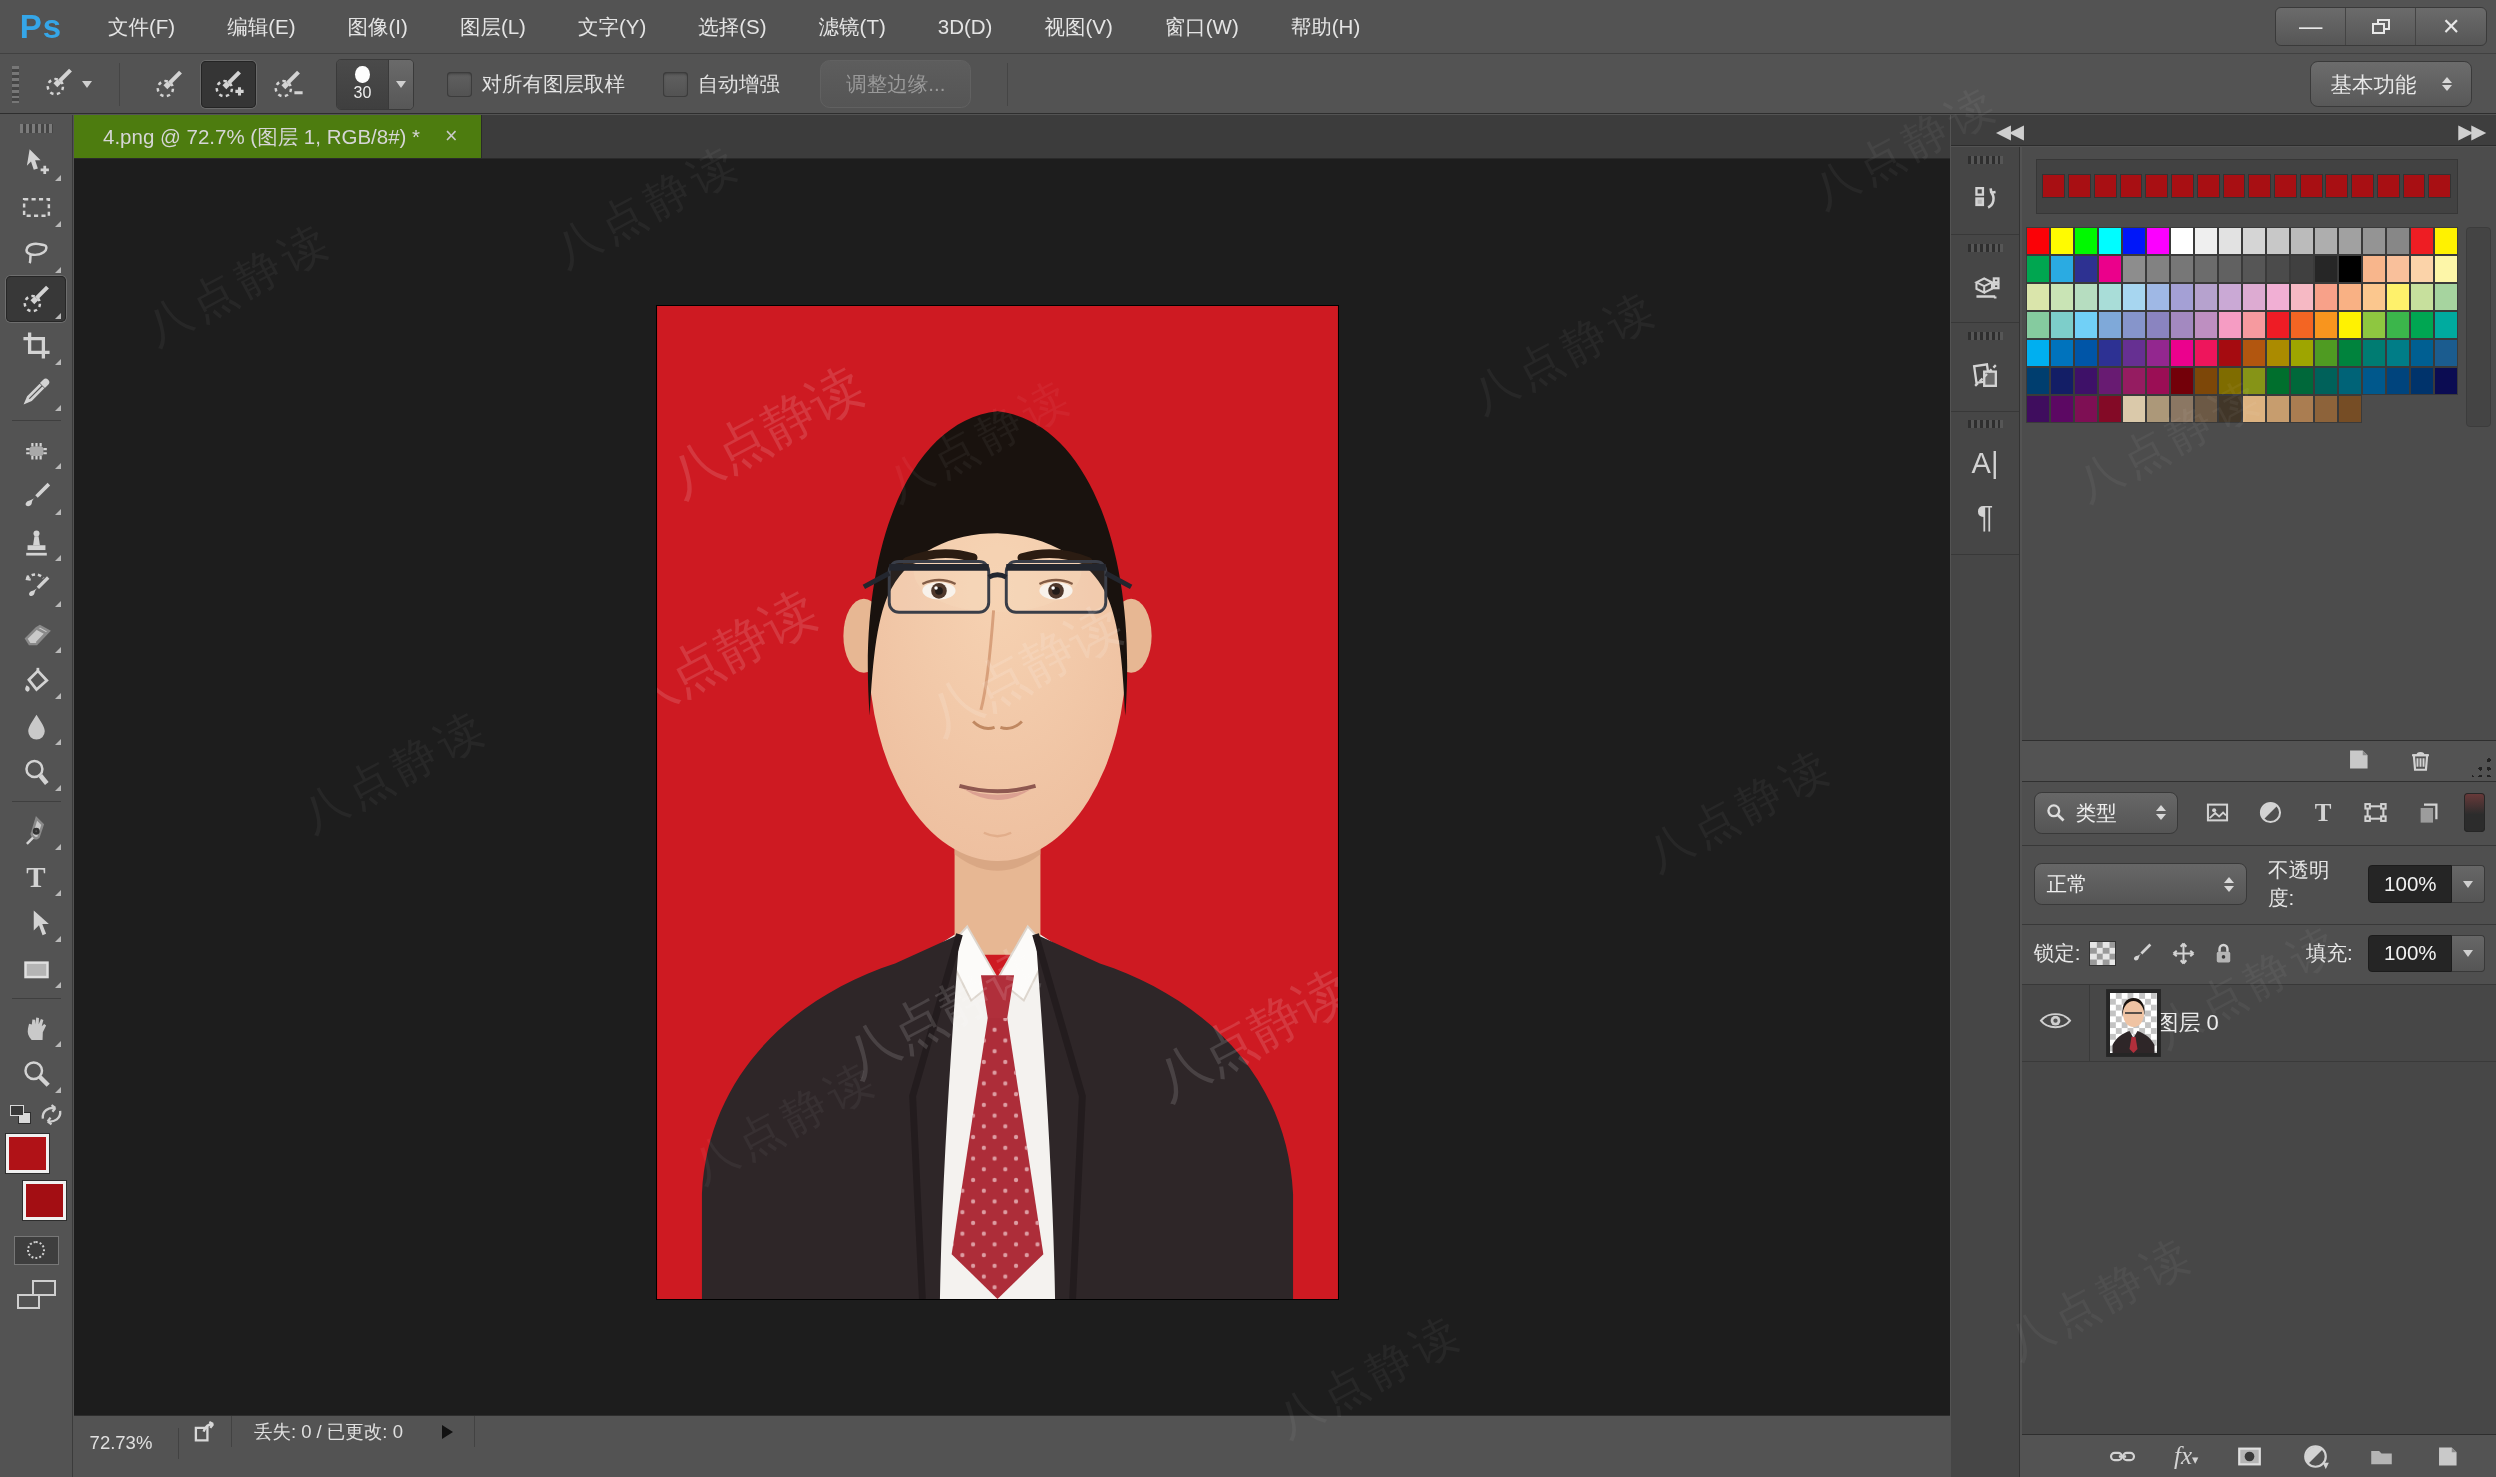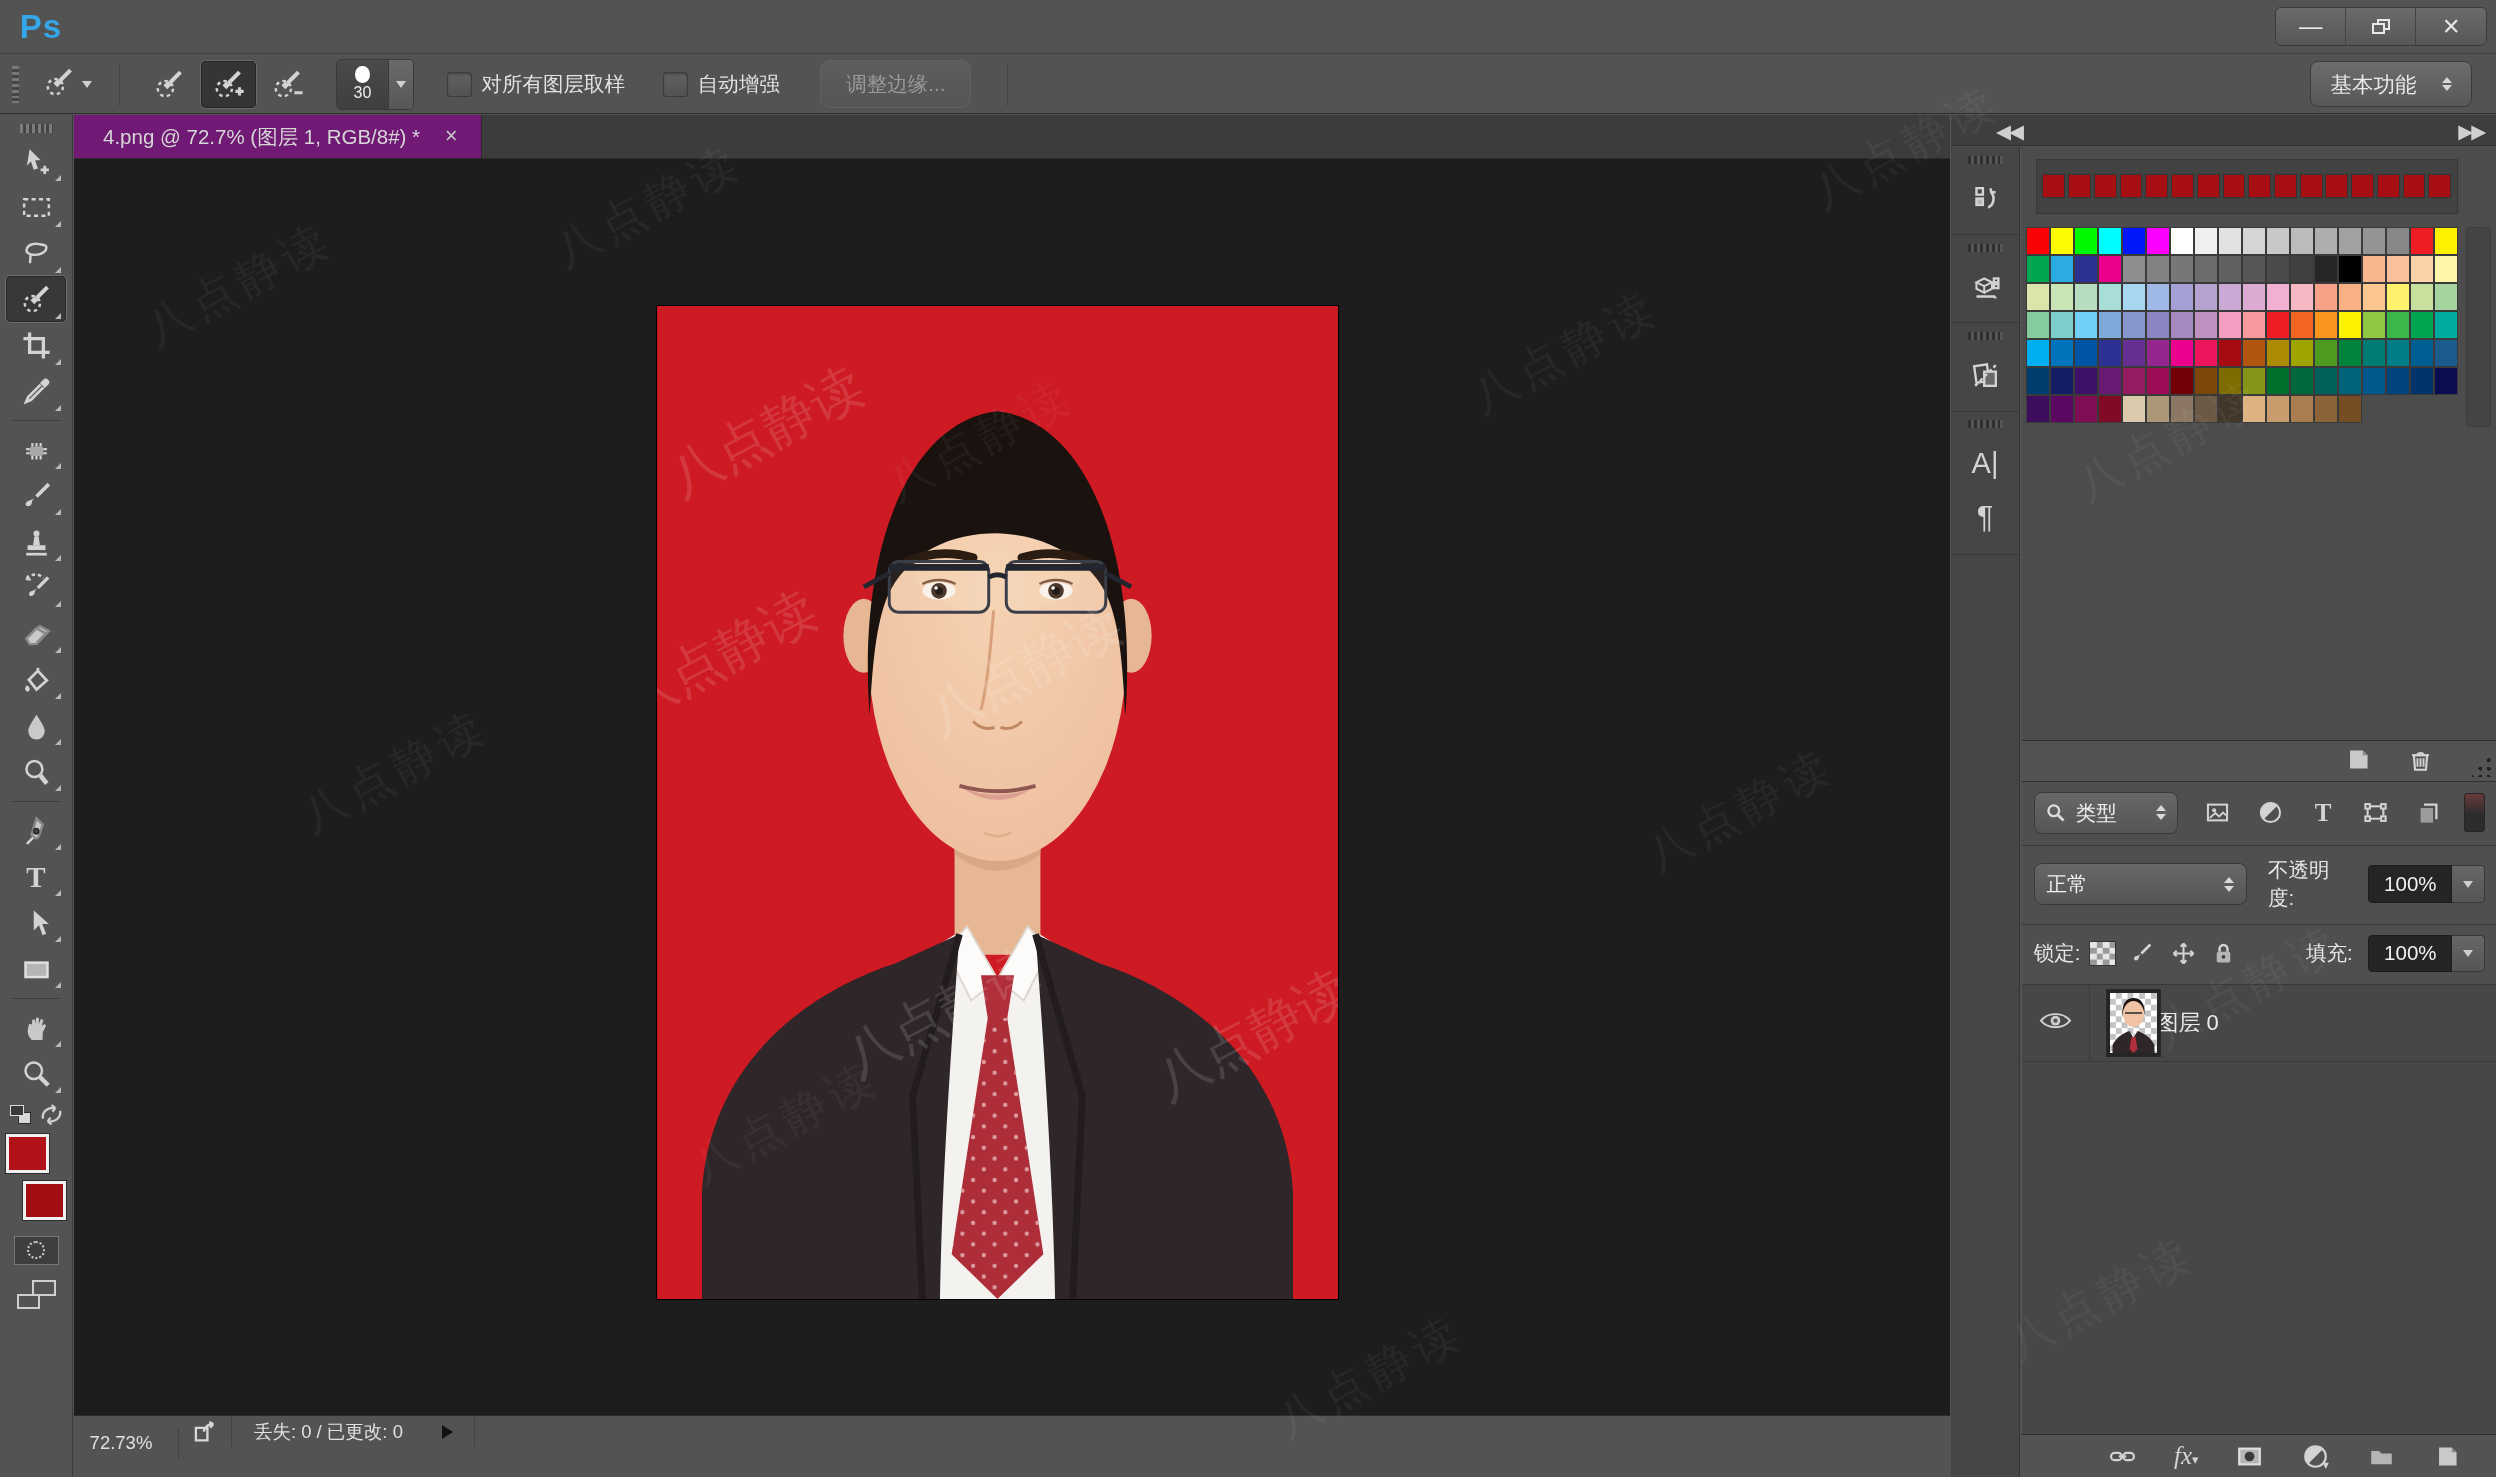--- a/index.html
+++ b/index.html
@@ -61,21 +61,21 @@
   .cswatch.fg { left:2px; top:2px; }
   .qmask { width:45px; height:29px; margin-top:9.8px; background:#3e3e3e; border:1px solid #777; display:flex; align-items:center; justify-content:center; }
   .qmask i { width:17.6px; height:17.6px; border-radius:50%; border:2px dotted #cfcfcf; display:block; }
   .screenmode { position:relative; width:39px; height:29px; margin-top:15.6px; }
   .screenmode i { position:absolute; display:block; border:2.9px solid #cfcfcf; }
   .screenmode i:first-child { left:0; bottom:0; width:23.4px; height:15.6px; background:#535353; }
   .screenmode i:last-child { right:0; top:0; width:23.4px; height:15.6px; }
 
   .canvas-area { position:absolute; left:74px; top:115px; width:1876px; height:1332px; background:#1d1d1d; }
   .tabstrip { position:absolute; left:0; top:0; width:100%; height:44px; background:#3c3c3c; border-bottom:1px solid #2a2a2a; display:flex; }
-  .doctab { display:flex; align-items:center; gap:25px; padding:0 23.4px 0 29px; background:#701a75; border-right:1px solid #2a2a2a; font-size:20.5px; color:#d6d6d6; }
+  .doctab { display:flex; align-items:center; gap:25px; padding:0 23.4px 0 29px; background:#4d7c0f; border-right:1px solid #2a2a2a; font-size:20.5px; color:#d6d6d6; }
   .doctab .close { color:#c9c9c9; font-size:21.5px; }
   .canvas-photo { position:absolute; left:583px; top:191px; width:681px; height:993px; box-shadow:0 0 0 1px #000; }
   .statusbar { position:absolute; left:0; bottom:0; width:100%; height:32px; background:#535353; border-top:1px solid #2d2d2d; display:flex; align-items:center; font-size:18.5px; color:#e0e0e0; }
   .zoom-field { padding:0 17.6px 0 15.6px; height:100%; display:flex; align-items:center; border-right:1px solid #424242; min-width:105px;margin-top:23px; }
   .share-btn { padding:0 13.7px; height:100%; display:flex; align-items:center; border-right:1px solid #424242; }
   .doc-status { display:flex; align-items:center; gap:39px; padding:0 21.5px; height:100%; border-right:1px solid #424242; }
   .play-arrow { width:0; height:0; border-top:7.8px solid transparent; border-bottom:7.8px solid transparent; border-left:11.7px solid #111; }
 
   
   .right-head { position:absolute; left:1951px; top:115px; width:545px; height:31px; background:#3e3e3e; border-bottom:1px solid #2c2c2c; }
@@ -146,20 +146,33 @@
   .wm-layer { position:absolute; inset:0; pointer-events:none; z-index:50; }
   .wm { position:absolute; font-size:45px; color:#fff; opacity:.045; transform:rotate(-28deg); white-space:nowrap; letter-spacing:5.9px; }
 </style>
 </head>
 <body>
 
 <div id="app">
 
   <div class="menubar">
     <div class="ps-logo">Ps</div>
+    <nav class="menus" id="menus">
+        <span class="menu-item">文件(F)</span>
+        <span class="menu-item">编辑(E)</span>
+        <span class="menu-item">图像(I)</span>
+        <span class="menu-item">图层(L)</span>
+        <span class="menu-item">文字(Y)</span>
+        <span class="menu-item">选择(S)</span>
+        <span class="menu-item">滤镜(T)</span>
+        <span class="menu-item">3D(D)</span>
+        <span class="menu-item">视图(V)</span>
+        <span class="menu-item">窗口(W)</span>
+        <span class="menu-item">帮助(H)</span>
+      </nav>
     <div class="win-controls">
       <div class="win-btn">
           <span>—</span>
         </div>
       <div class="win-btn">
           <span class="restore-glyph">
             <i></i>
             <i></i>
           </span>
         </div>

